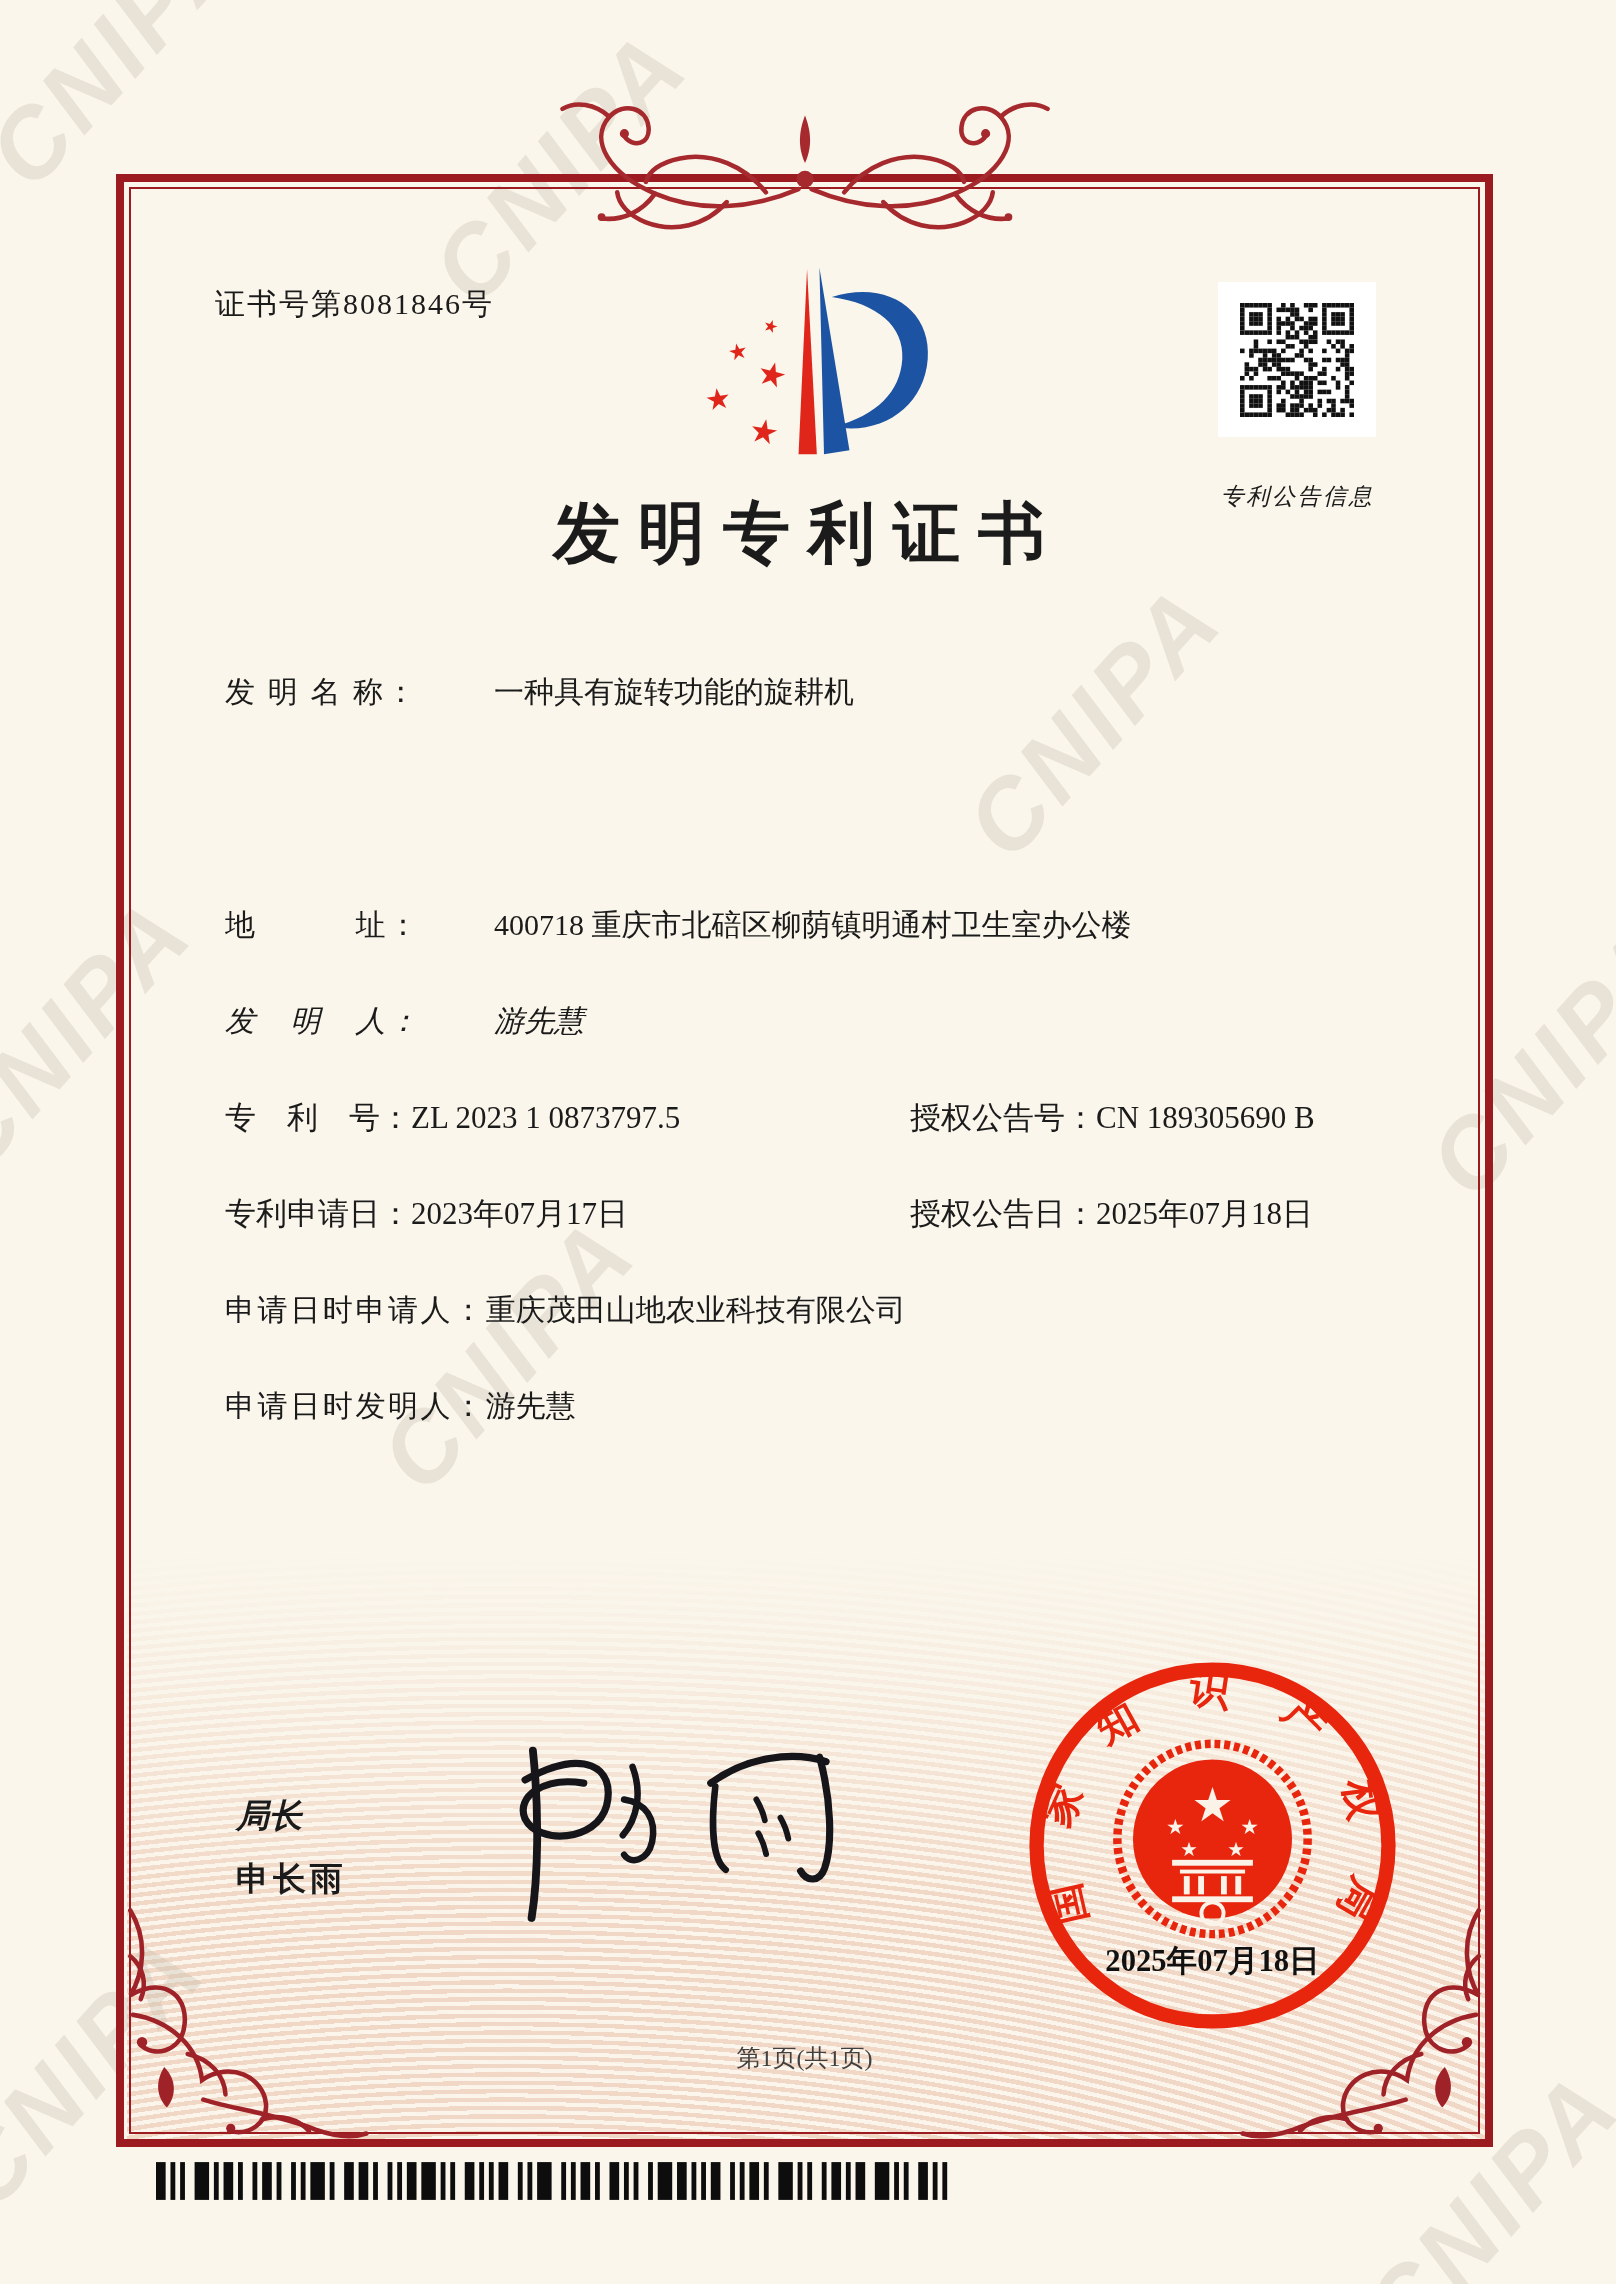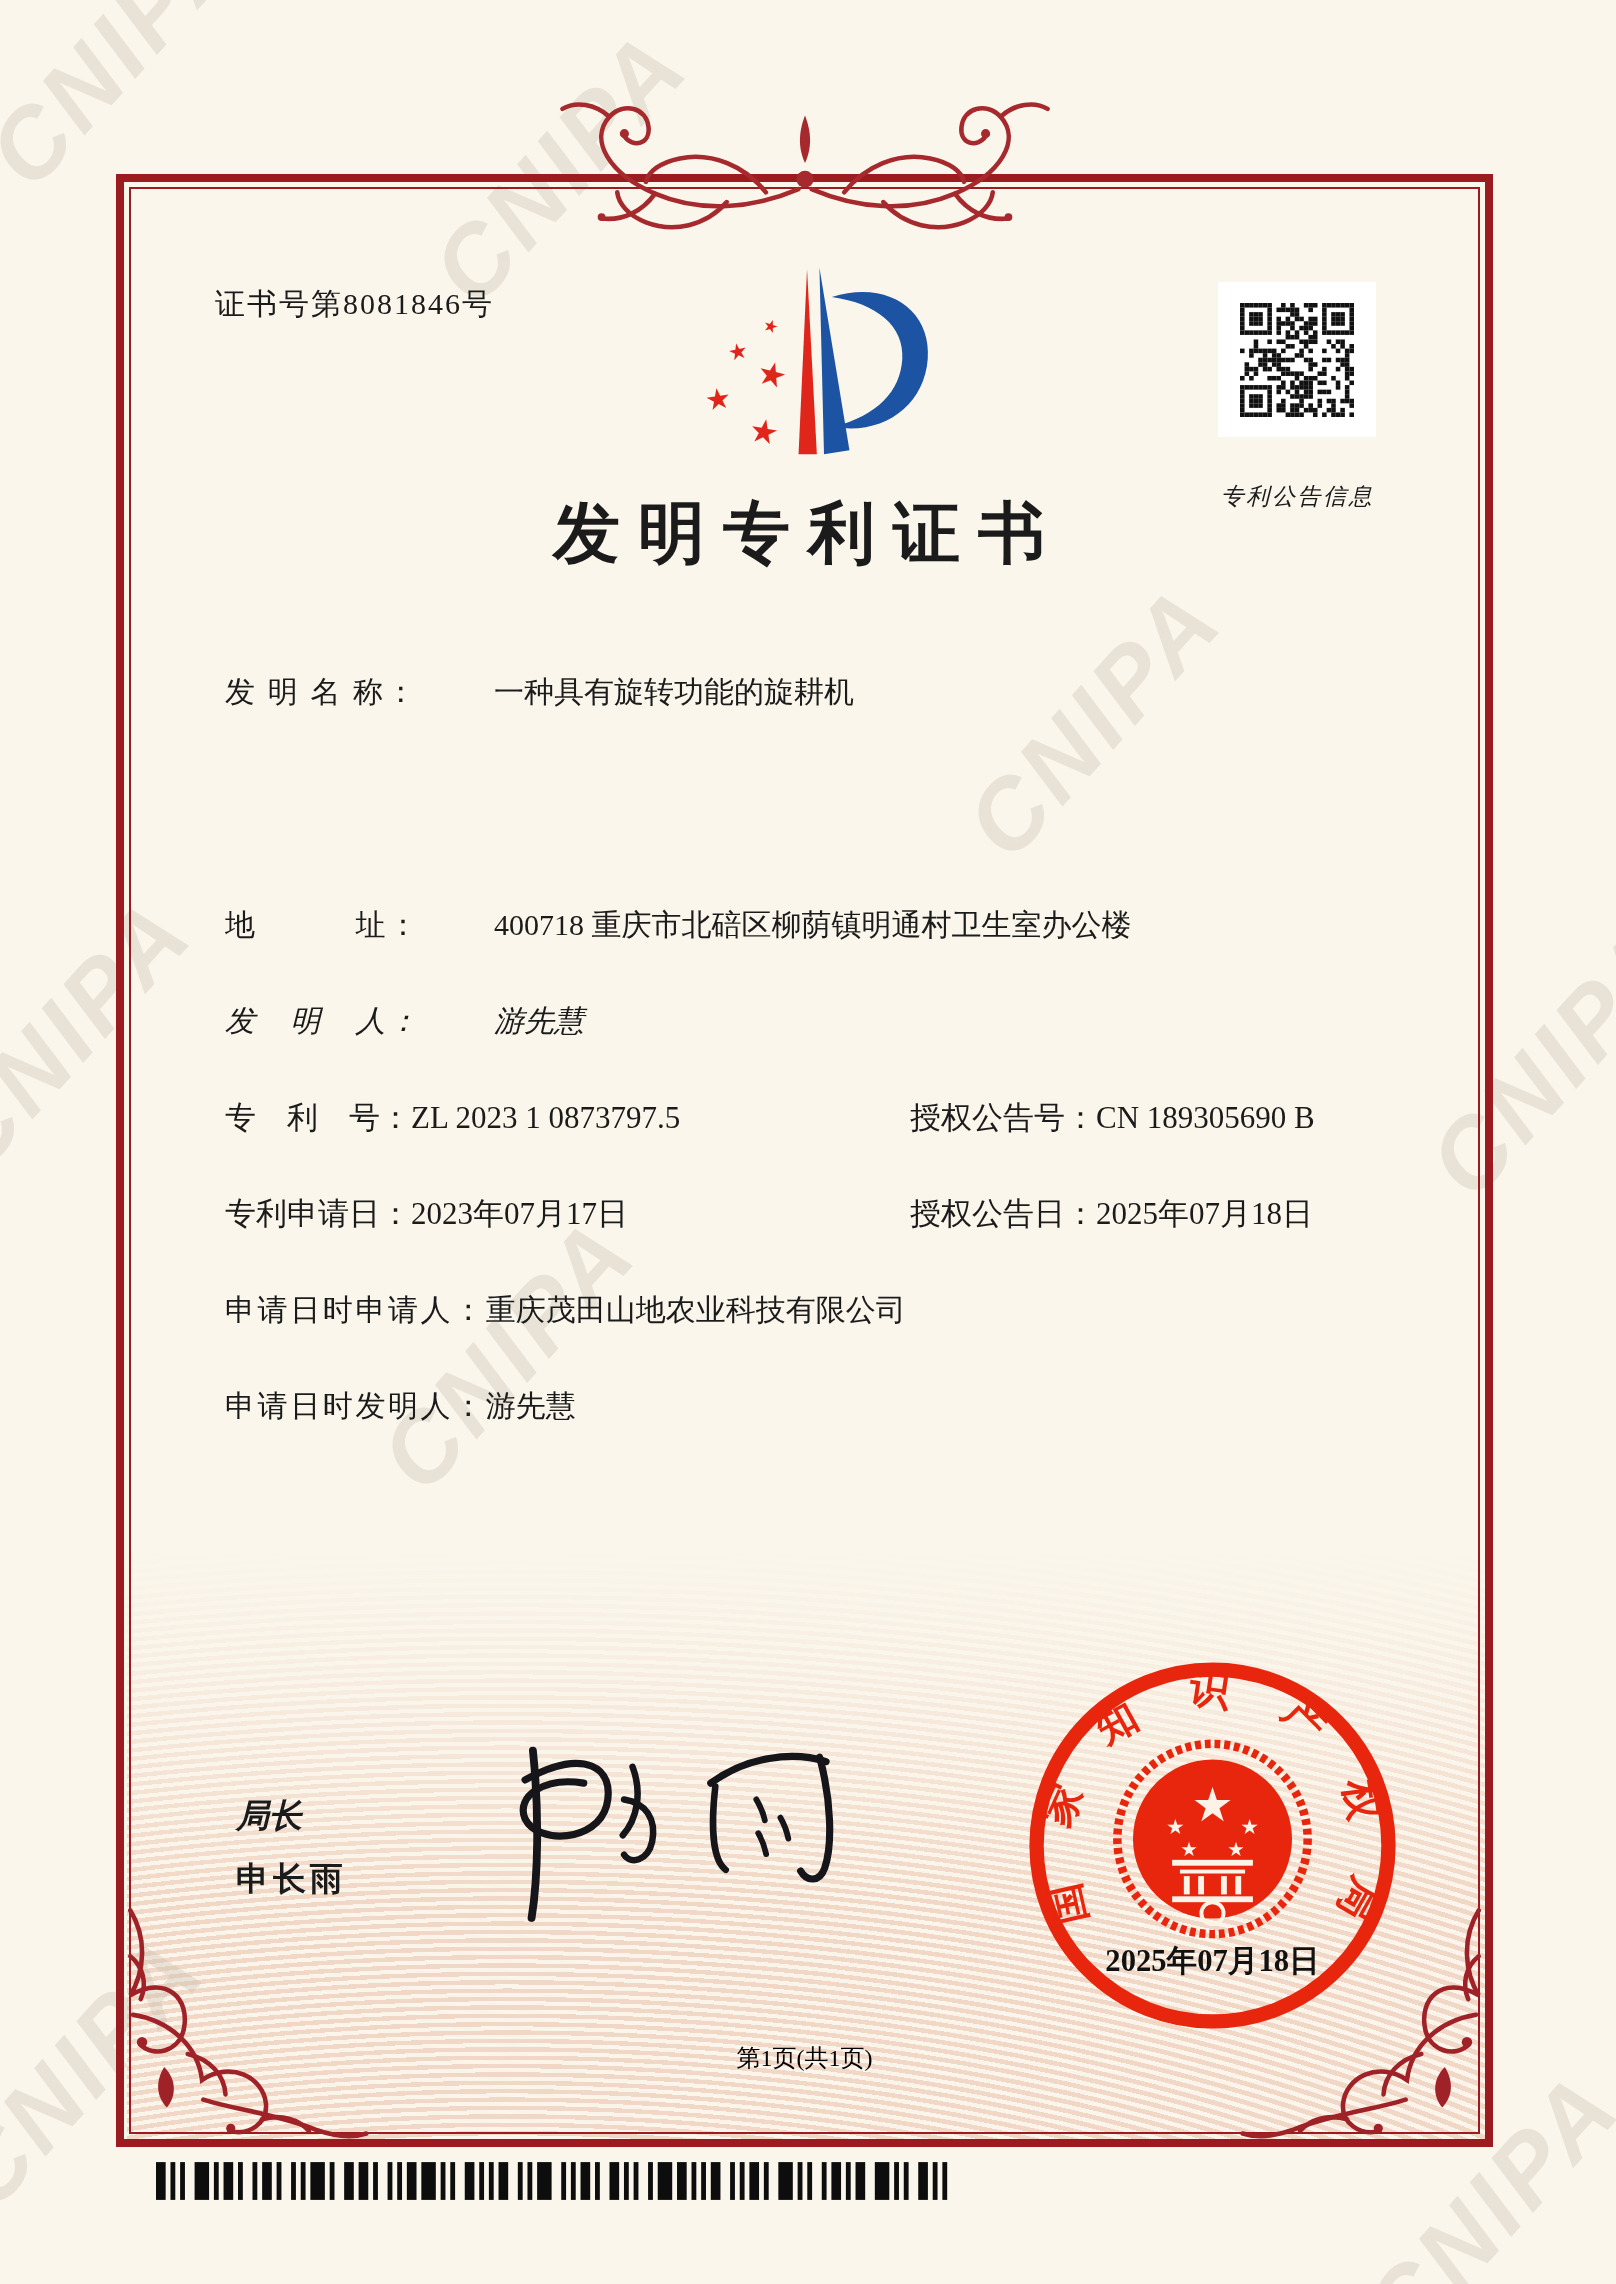--- a/index.html
+++ b/index.html
@@ -51,21 +51,21 @@
   
   .sigtitle{position:absolute;left:236px;top:1794px;font-size:33px;z-index:4;
             font-family:"Liberation Sans","DejaVu Sans",sans-serif;font-weight:600;font-style:italic;}
   .signame{position:absolute;left:236px;top:1857px;font-size:33px;z-index:4;
            font-family:"Liberation Sans","DejaVu Sans",sans-serif;font-weight:600;letter-spacing:3.9px;}
   .sig{position:absolute;left:486px;top:1721px;z-index:4;}
   
   .seal{position:absolute;left:1017px;top:1650px;z-index:5;}
   
   .pagefoot{position:absolute;left:116px;top:2042px;width:1377px;text-align:center;
-            font-size:24px;z-index:4;color:#000000;}
+            font-size:24px;z-index:4;color:#404040;}
   .barcode{position:absolute;left:156px;top:2162px;z-index:4;}
 </style>
 </head>
 <body>
 
 <div id="page">
 
   <span class="wm wm1">CNIPA</span>
   <span class="wm wm2">CNIPA</span>
   <span class="wm wm3">CNIPA</span>

